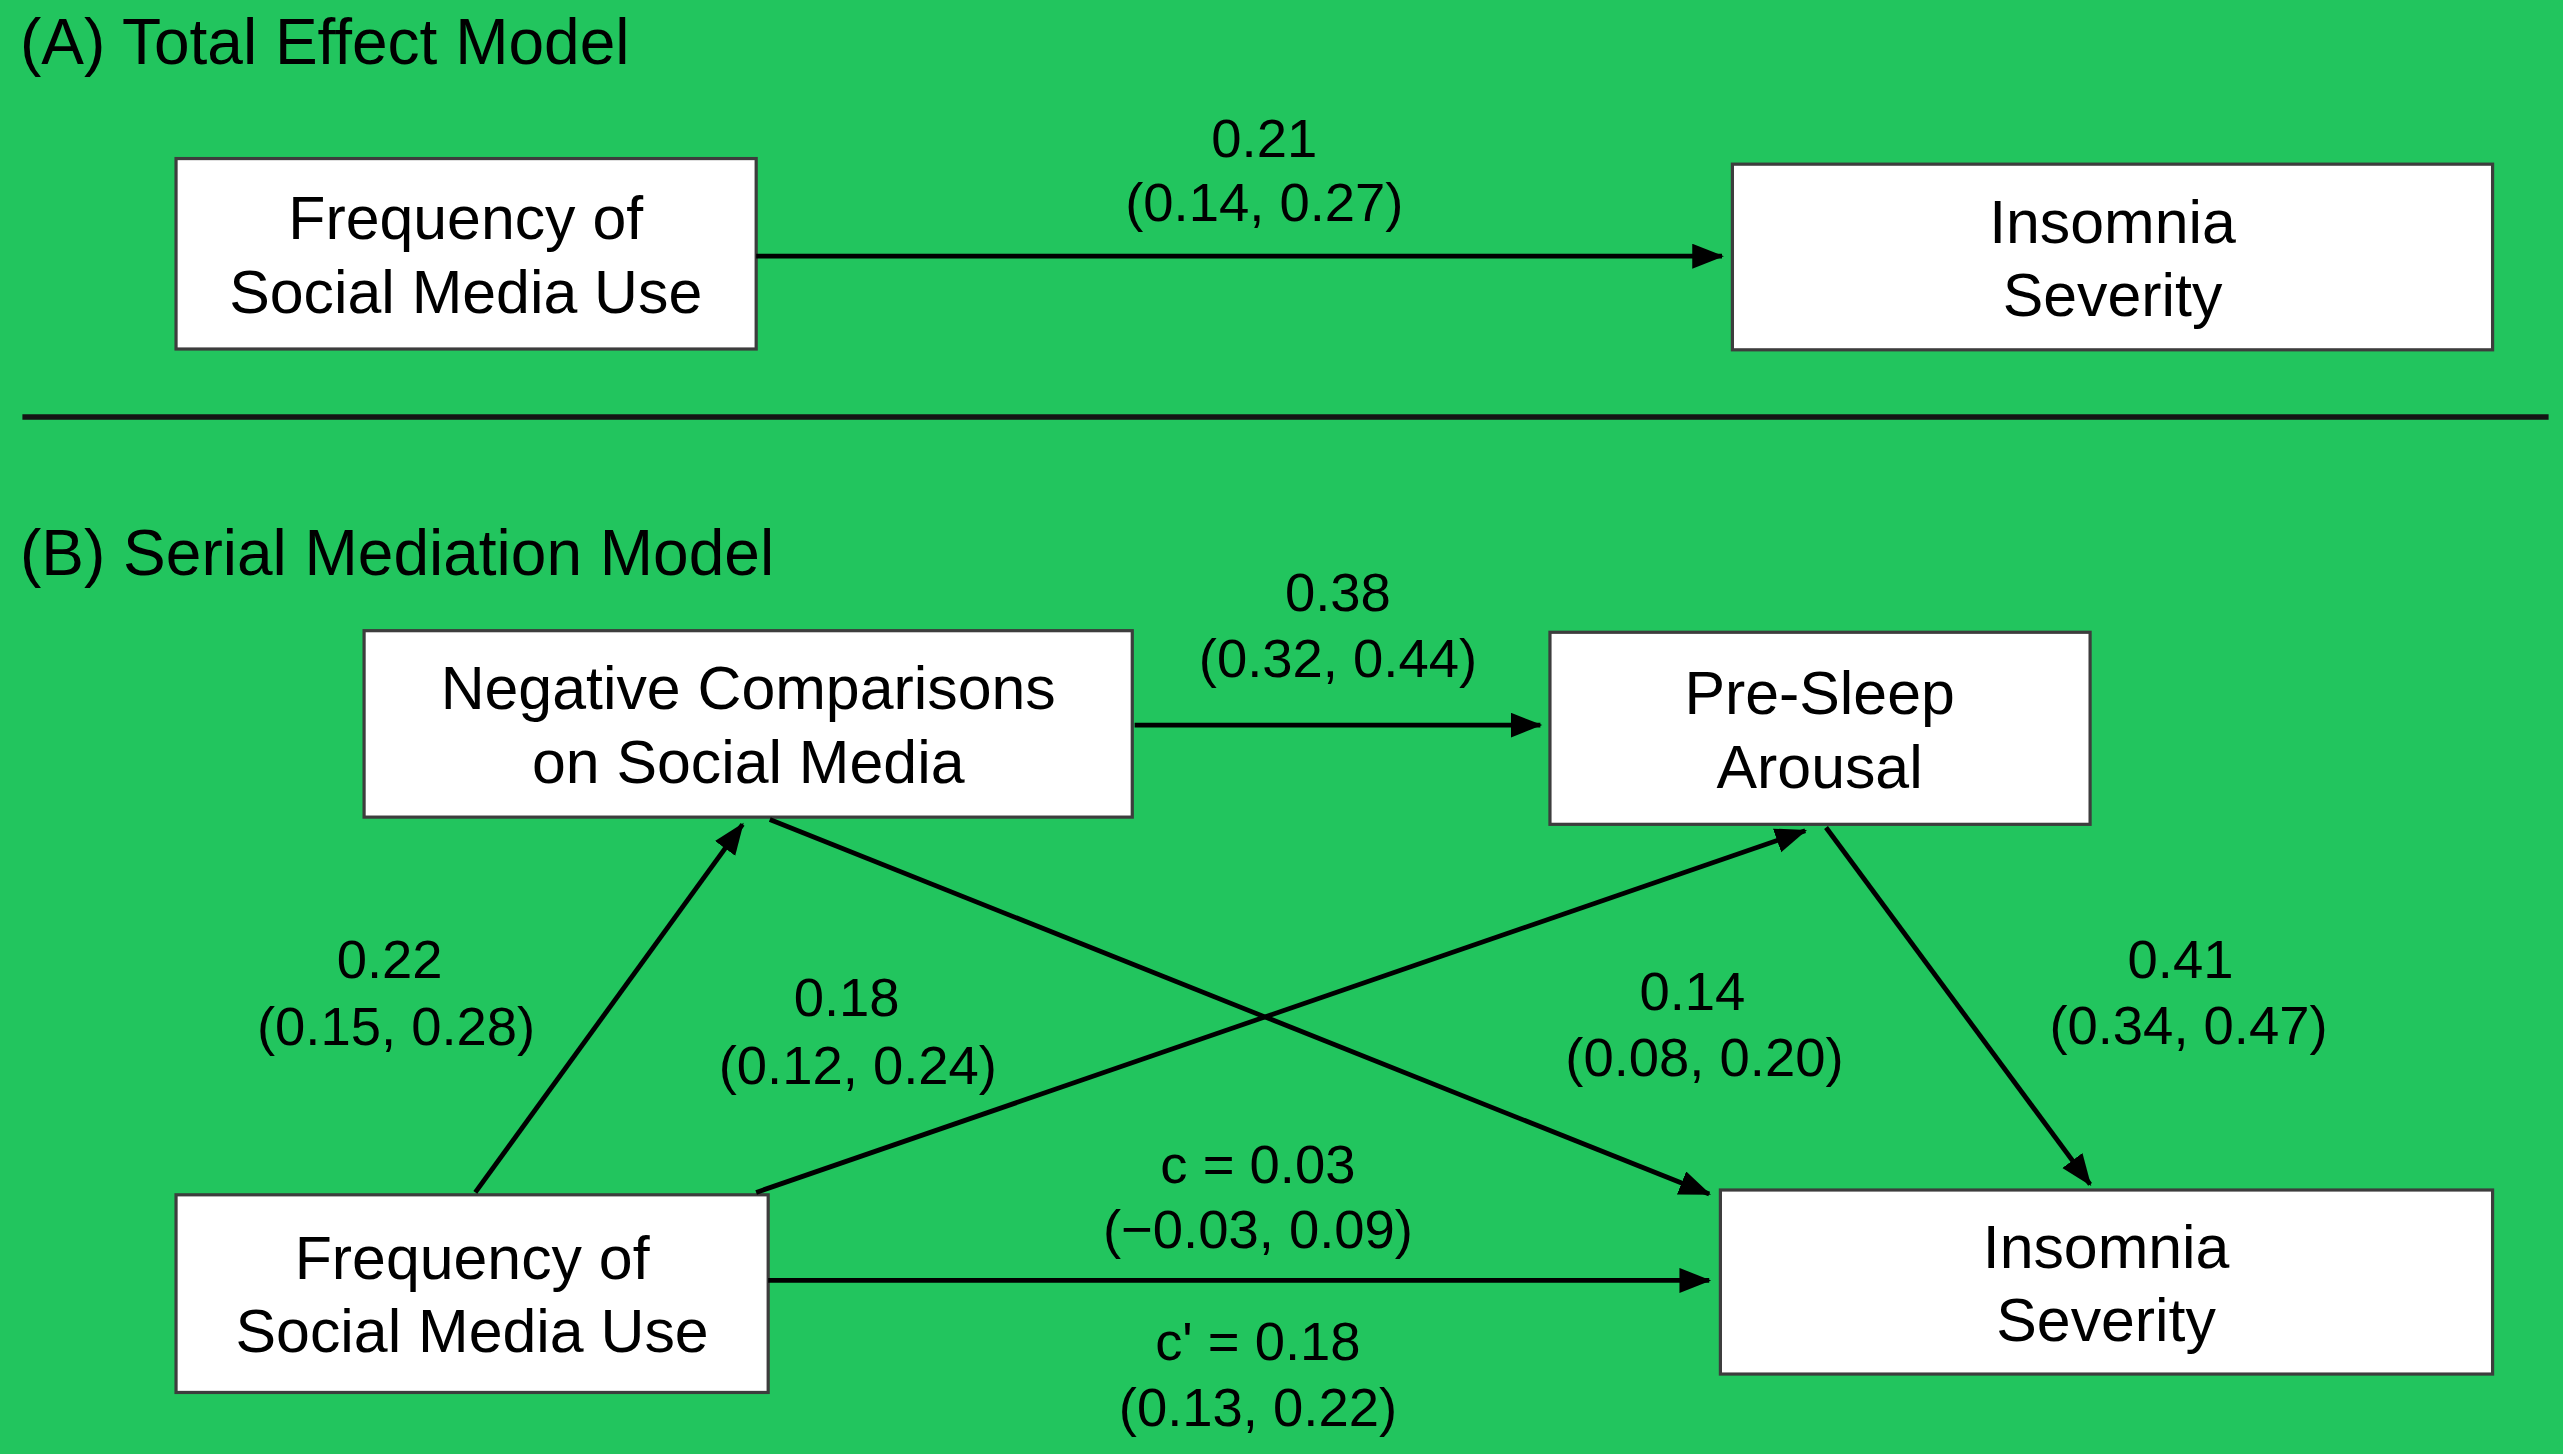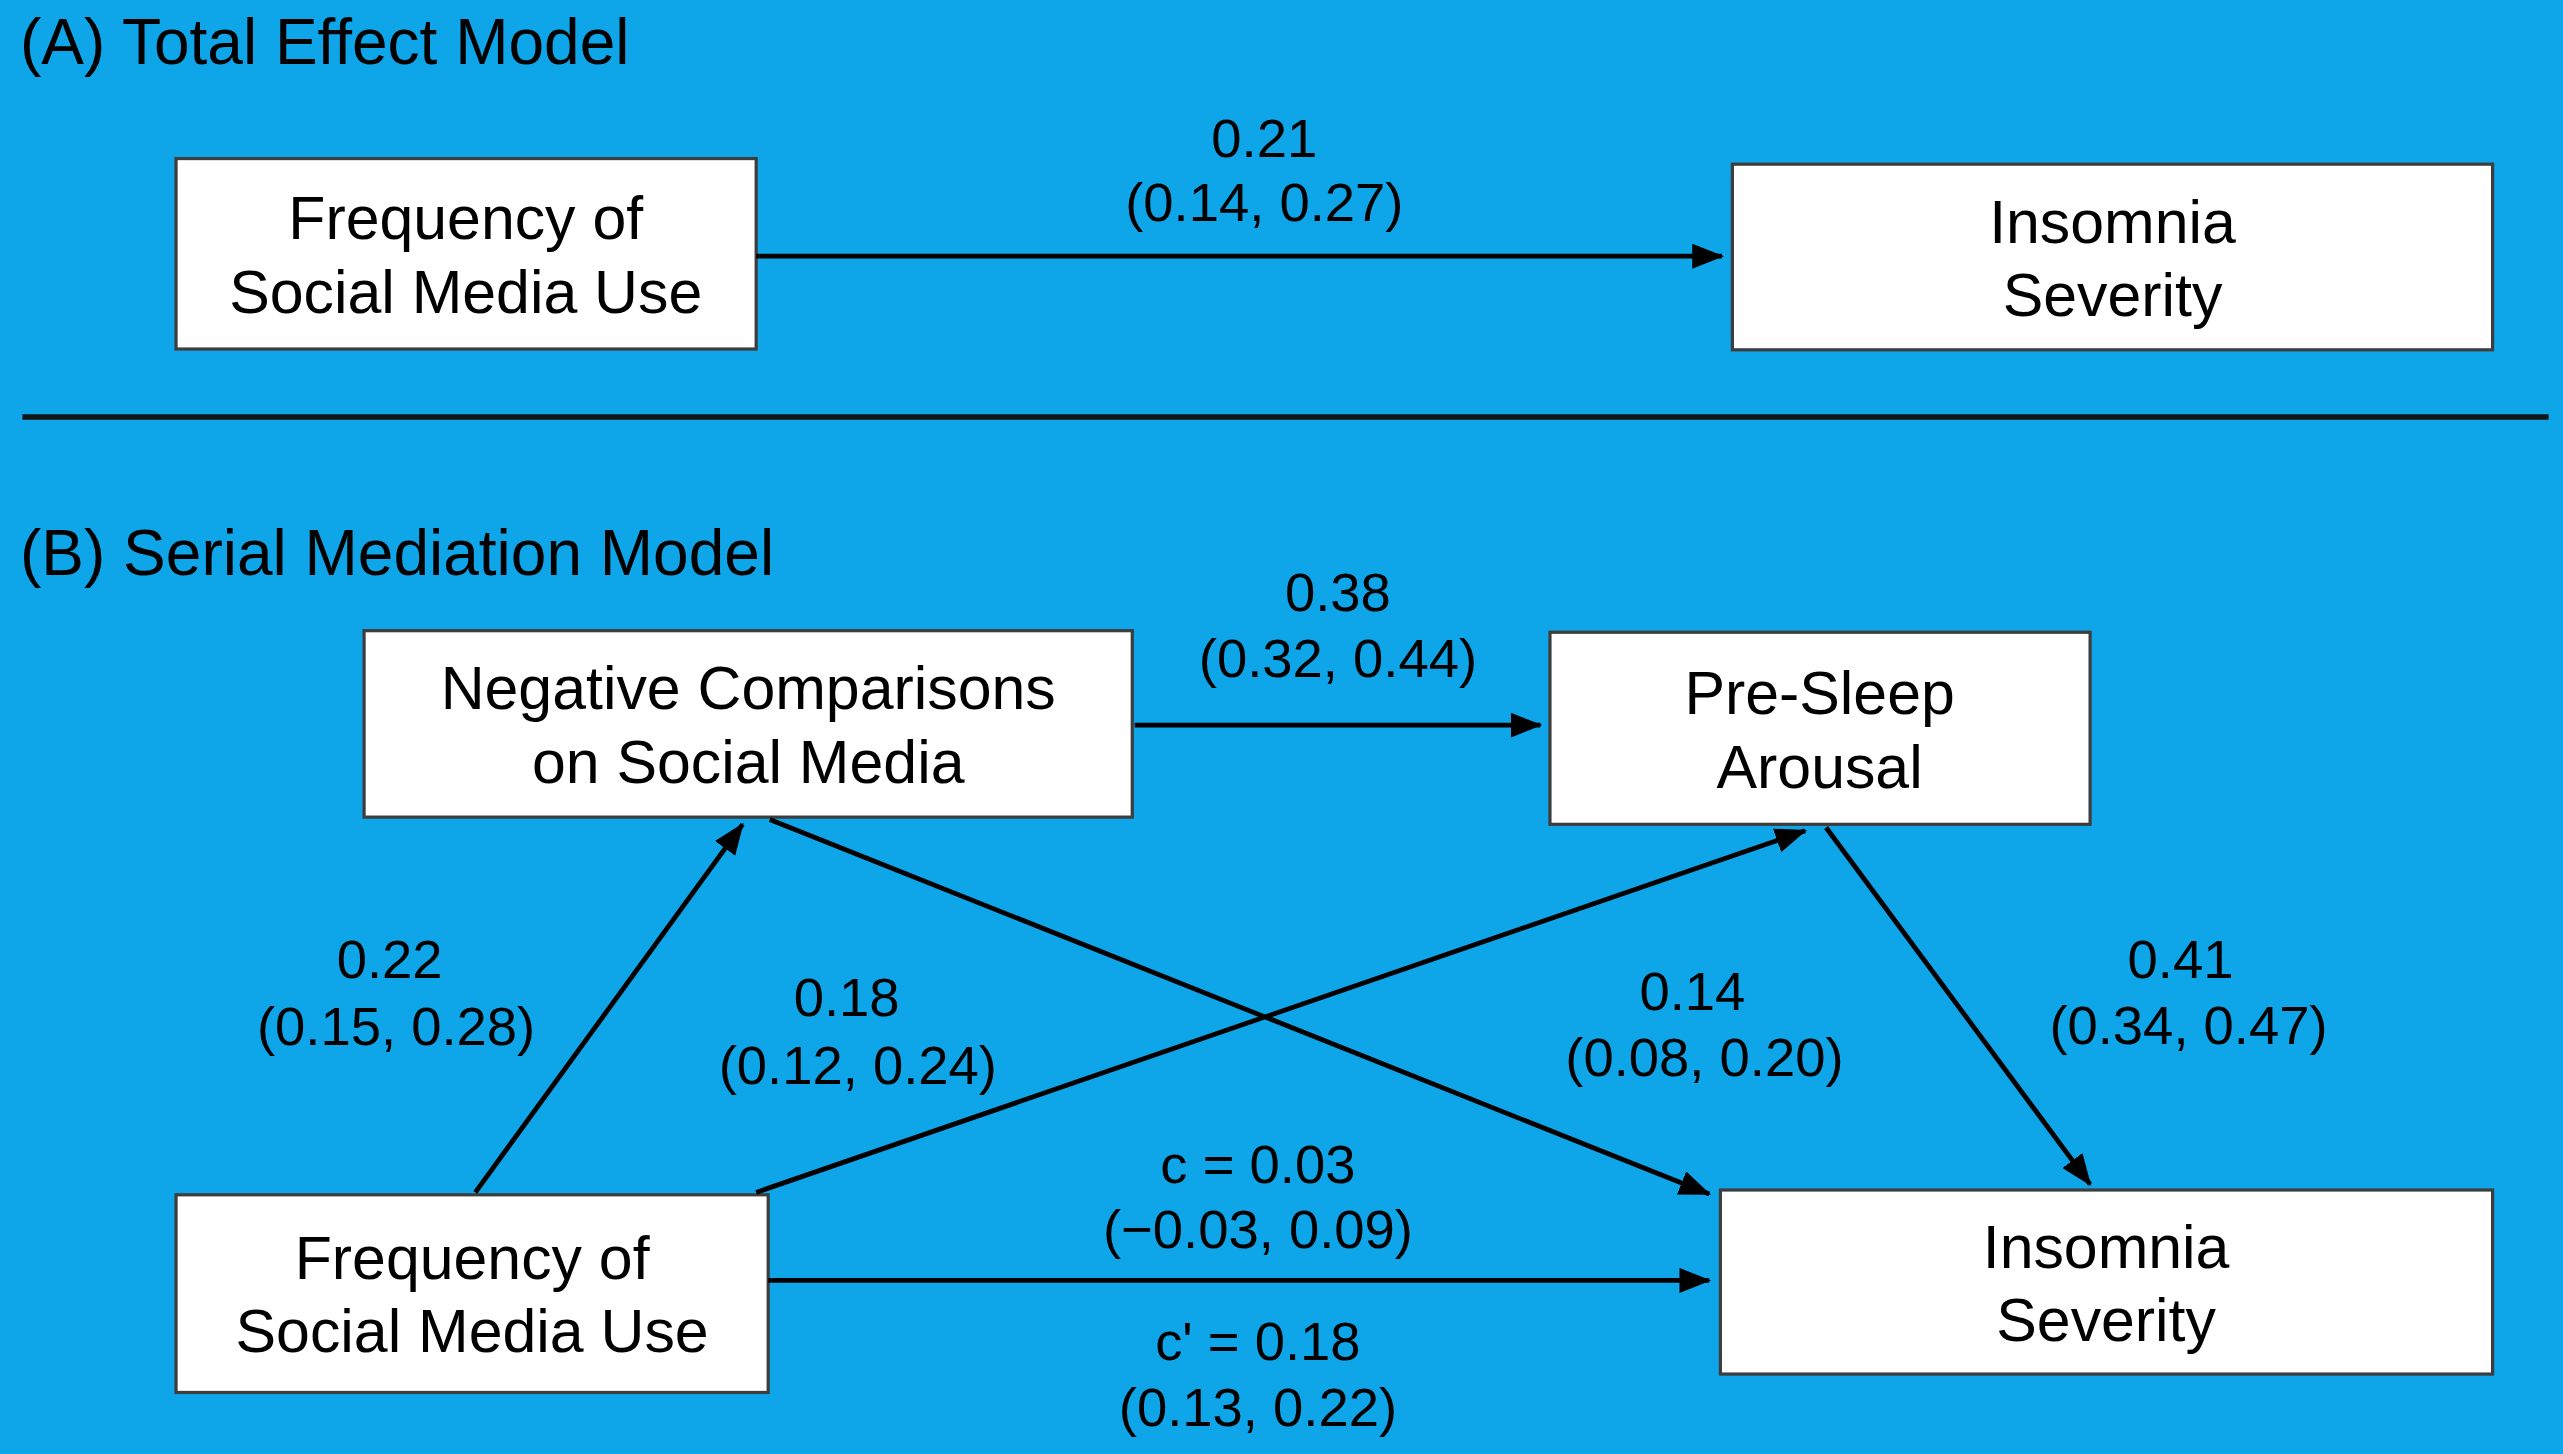--- a/index.html
+++ b/index.html
@@ -3,21 +3,21 @@
 <meta charset="utf-8">
 <style>
   html, body {
     margin: 0;
     padding: 0;
     background: #ffffff;
   }
   #figure-root {
     width: 2563px;
     height: 1455px;
-    background: #0ea5e9;
+    background: #22c55e;
   }
   svg { display: block; }
   text {
     font-family: "Liberation Sans", sans-serif;
     fill: #000000;
   }
   .panel-title {
     font-size: 80px;
   }
   .node-rect {

